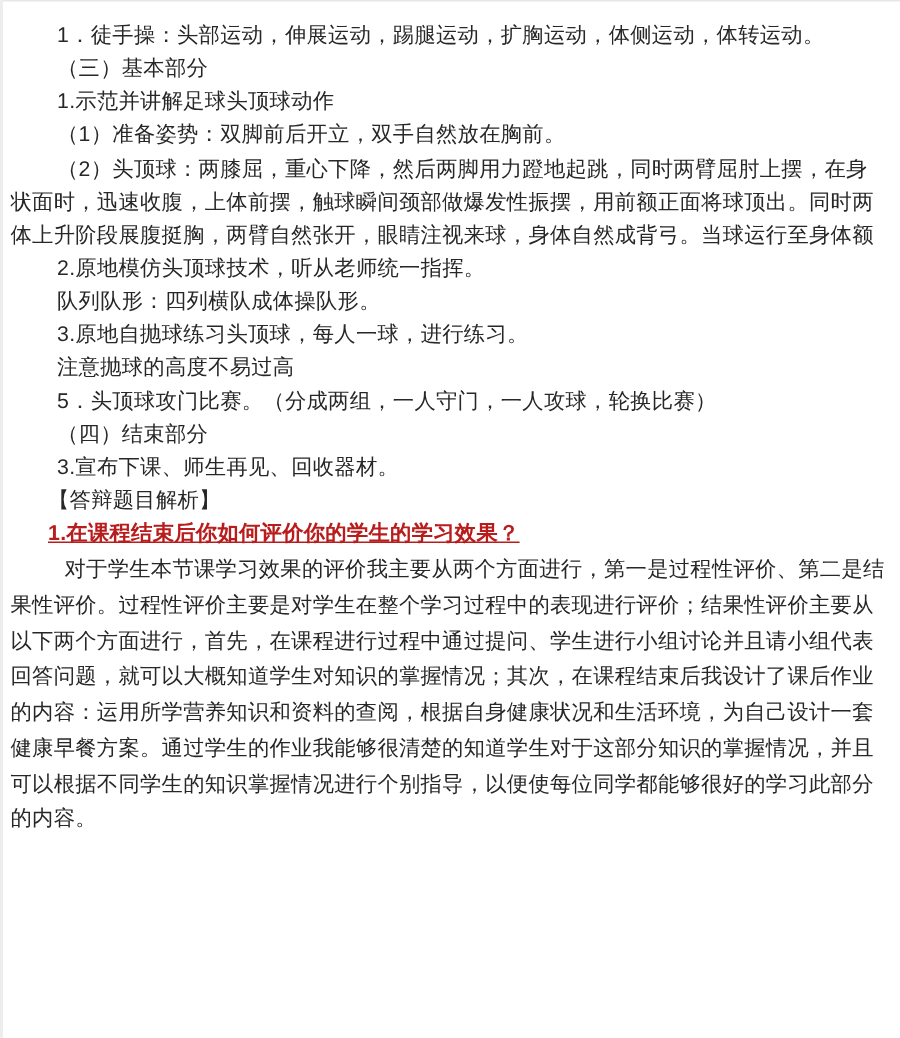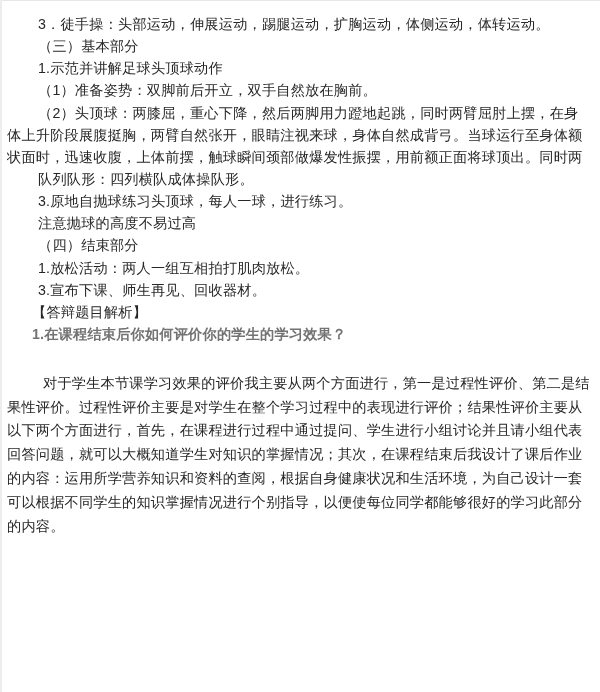--- a/index.html
+++ b/index.html
@@ -28,47 +28,49 @@
   }
   .line {
     height: 22.15px;
     line-height: 22.15px;
     white-space: pre;
     overflow: hidden;
   }
   .line.lg { height: 23.8px; line-height: 23.8px; }
   .line.ind { padding-left: 31px; }
   .line.ind-sm { padding-left: 25px; }
-  .line.ind-lg { padding-left: 36px; margin-top: 25px; }
-  .line.bold { font-weight: bold; color: #737373; }
+  .line.ind-lg { padding-left: 36px; }
+  .line.bold { font-weight: bold; color: #b91c1c; text-decoration: underline; }
 </style>
 </head>
 <body>
 
 <div class="edge-top"></div>
 <div class="edge-left"></div>
 
 <div class="doc">
   <div>
-      <div class="line ind">3．徒手操：头部运动，伸展运动，踢腿运动，扩胸运动，体侧运动，体转运动。</div>
+      <div class="line ind">1．徒手操：头部运动，伸展运动，踢腿运动，扩胸运动，体侧运动，体转运动。</div>
       <div class="line ind">（三）基本部分</div>
       <div class="line ind">1.示范并讲解足球头顶球动作</div>
       <div class="line ind">（1）准备姿势：双脚前后开立，双手自然放在胸前。</div>
       <div class="line ind">（2）头顶球：两膝屈，重心下降，然后两脚用力蹬地起跳，同时两臂屈肘上摆，在身</div>
+      <div class="line">状面时，迅速收腹，上体前摆，触球瞬间颈部做爆发性振摆，用前额正面将球顶出。同时两</div>
       <div class="line">体上升阶段展腹挺胸，两臂自然张开，眼睛注视来球，身体自然成背弓。当球运行至身体额</div>
-      <div class="line">状面时，迅速收腹，上体前摆，触球瞬间颈部做爆发性振摆，用前额正面将球顶出。同时两</div>
+      <div class="line ind">2.原地模仿头顶球技术，听从老师统一指挥。</div>
       <div class="line ind">队列队形：四列横队成体操队形。</div>
       <div class="line ind">3.原地自抛球练习头顶球，每人一球，进行练习。</div>
       <div class="line ind">注意抛球的高度不易过高</div>
+      <div class="line ind">5．头顶球攻门比赛。（分成两组，一人守门，一人攻球，轮换比赛）</div>
       <div class="line ind">（四）结束部分</div>
-      <div class="line ind">1.放松活动：两人一组互相拍打肌肉放松。</div>
       <div class="line ind">3.宣布下课、师生再见、回收器材。</div>
       <div class="line ind-sm">【答辩题目解析】</div>
       <div class="line ind-sm bold lg">1.在课程结束后你如何评价你的学生的学习效果？</div>
       <div class="line ind-lg lg">对于学生本节课学习效果的评价我主要从两个方面进行，第一是过程性评价、第二是结</div>
       <div class="line lg">果性评价。过程性评价主要是对学生在整个学习过程中的表现进行评价；结果性评价主要从</div>
       <div class="line lg">以下两个方面进行，首先，在课程进行过程中通过提问、学生进行小组讨论并且请小组代表</div>
       <div class="line lg">回答问题，就可以大概知道学生对知识的掌握情况；其次，在课程结束后我设计了课后作业</div>
       <div class="line lg">的内容：运用所学营养知识和资料的查阅，根据自身健康状况和生活环境，为自己设计一套</div>
+      <div class="line lg">健康早餐方案。通过学生的作业我能够很清楚的知道学生对于这部分知识的掌握情况，并且</div>
       <div class="line lg">可以根据不同学生的知识掌握情况进行个别指导，以便使每位同学都能够很好的学习此部分</div>
       <div class="line lg">的内容。</div>
     </div>
 </div>
 
 </body></html>

